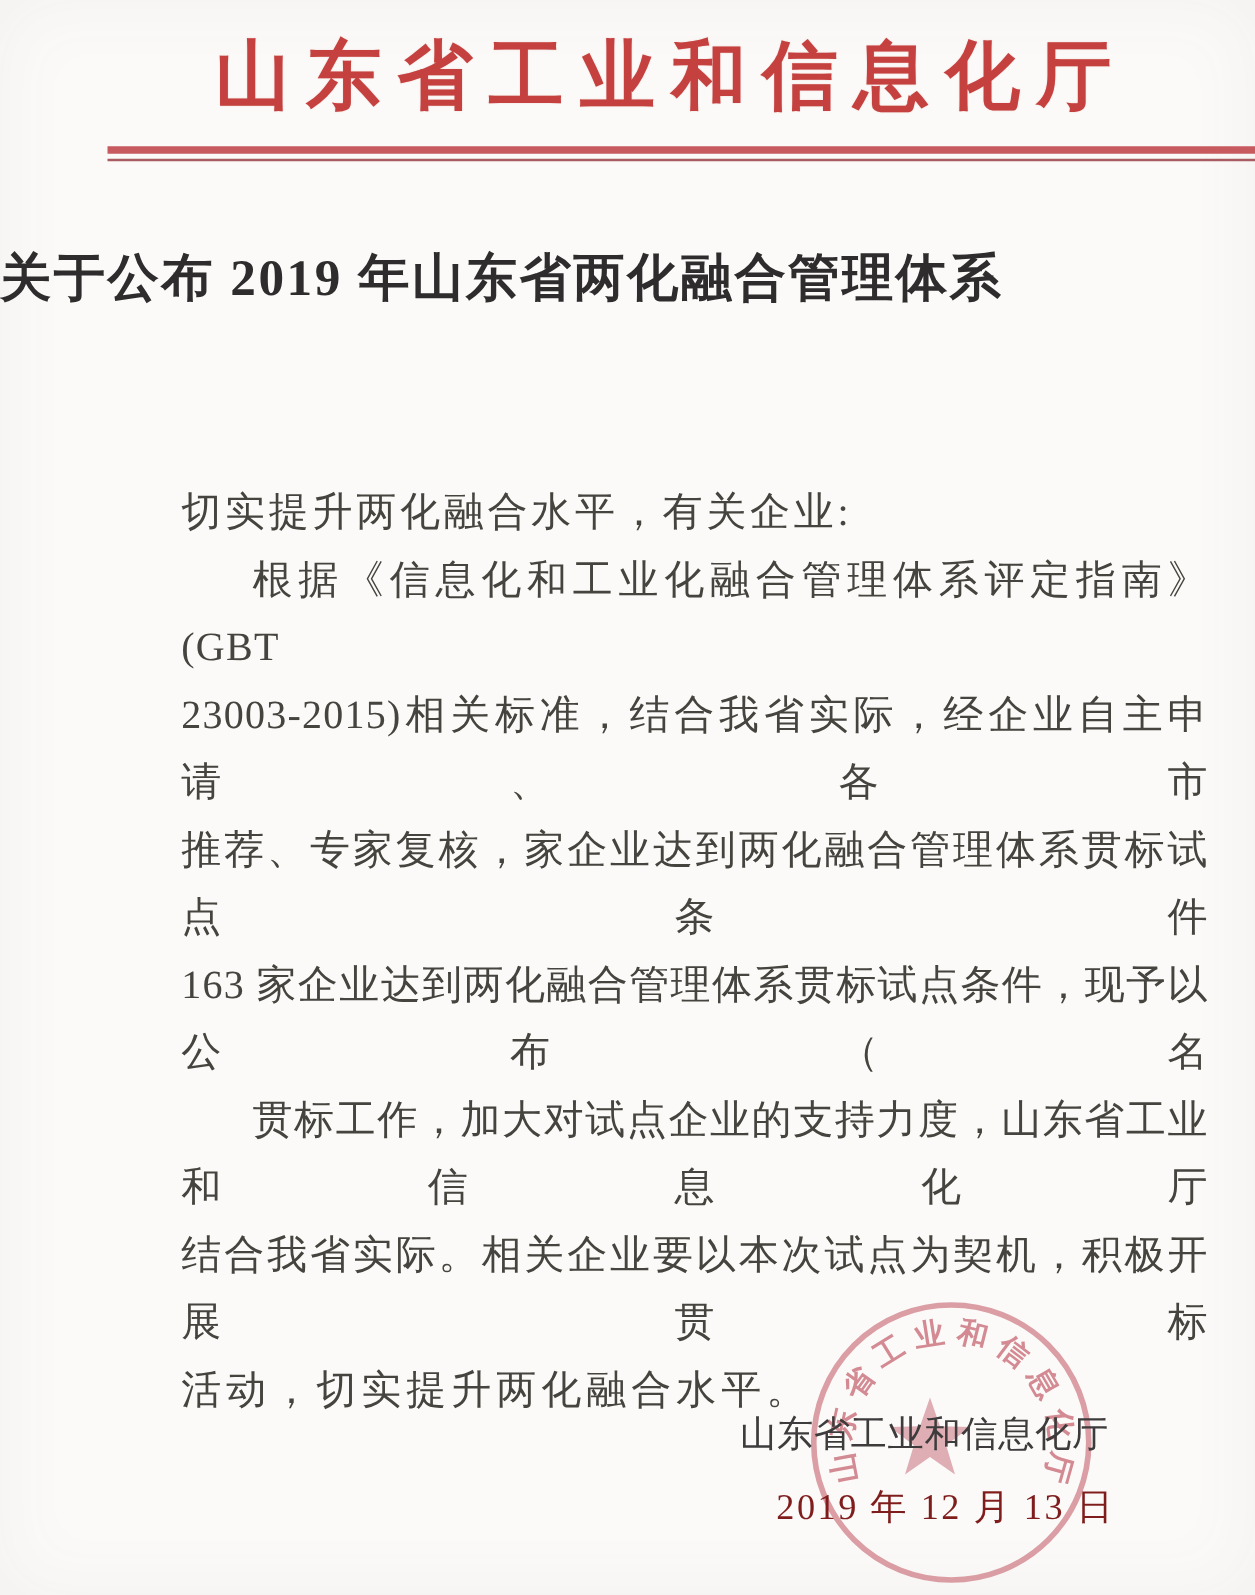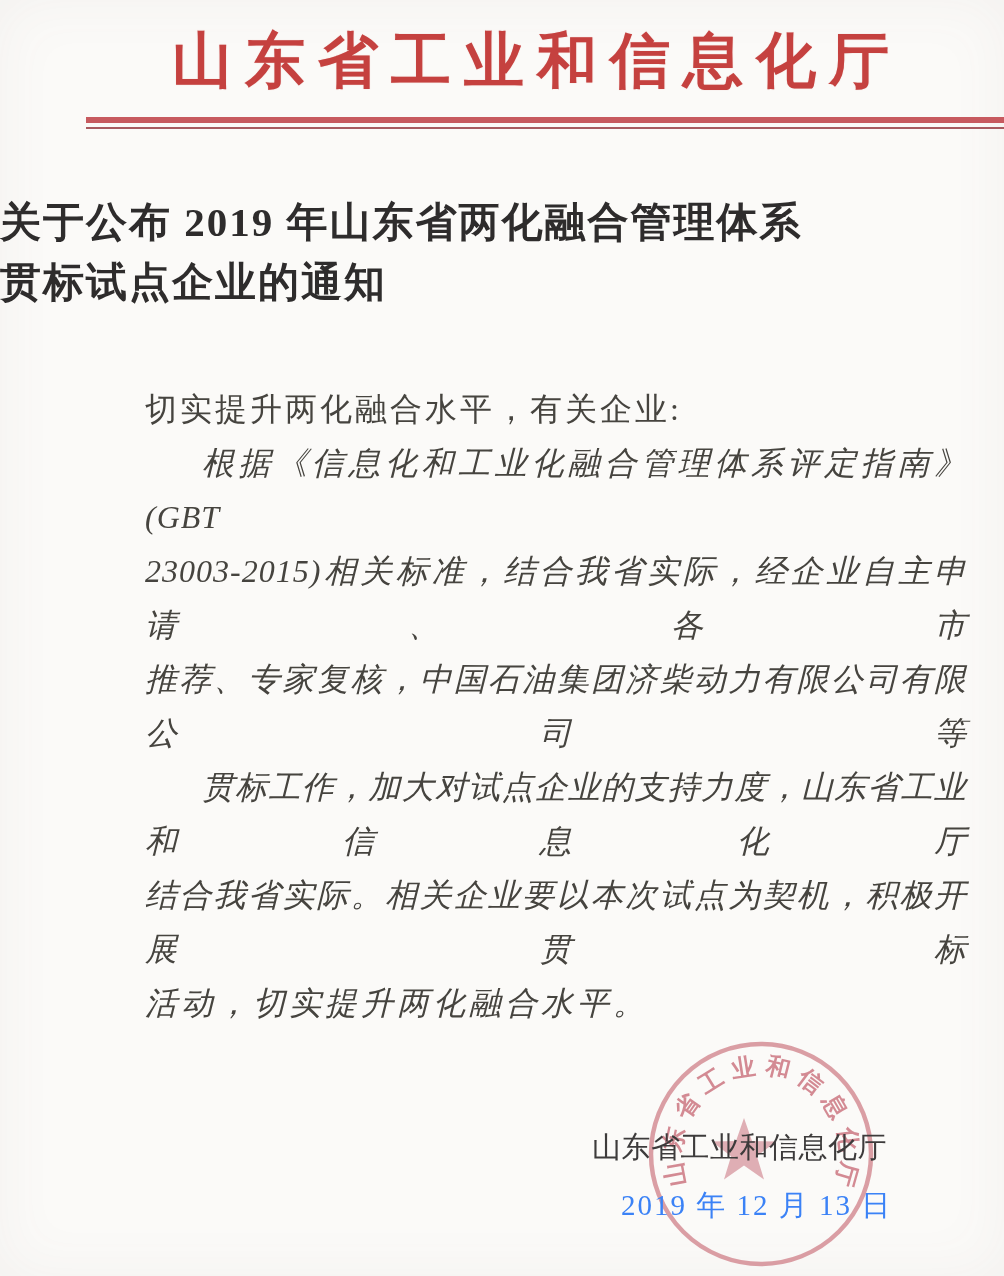--- a/index.html
+++ b/index.html
@@ -52,21 +52,20 @@
     margin: 0;
     letter-spacing: 3px;
     white-space: nowrap;
   }
   .para { margin: 0; }
   .para .line {
     text-align: justify;
     text-align-last: justify;
     -moz-text-align-last: justify;
     letter-spacing: 1px;
-    font-style: italic;
   }
   .para .line.last {
     text-align: left;
     text-align-last: auto;
     -moz-text-align-last: auto;
     letter-spacing: 4px;
   }
   .para .line:first-child { text-indent: 57px; }
 
   
@@ -87,48 +86,48 @@
   
   .signature {
     position: absolute; left: 592px; top: 1128px;
     font-size: 29px; letter-spacing: 0.5px;
     color: #3d3b3b;
     white-space: nowrap;
   }
   .sign-date {
     position: absolute; left: 621px; top: 1186px;
     font-size: 29px; letter-spacing: 2px;
-    color: #3b82f6;
+    color: #7f1d1d;
     white-space: nowrap;
   }
 </style>
 </head>
 <body>
 
 <div class="page">
 
   <h1 class="letterhead">山东省工业和信息化厅</h1>
 
   <div class="rule">
     <div class="rule-thick"></div>
     <div class="rule-thin"></div>
   </div>
 
   <div class="doc-title">
     <div>关于公布 2019 年山东省两化融合管理体系</div>
-    <div>贯标试点企业的通知</div>
   </div>
 
   <div class="body-text">
     <p class="salutation">切实提升两化融合水平，有关企业:</p>
 
     <div class="para">
         <div class="line">根据《信息化和工业化融合管理体系评定指南》(GBT</div>
         <div class="line">23003-2015)相关标准，结合我省实际，经企业自主申请、各市</div>
-        <div class="line">推荐、专家复核，中国石油集团济柴动力有限公司有限公司等</div>
+        <div class="line">推荐、专家复核，家企业达到两化融合管理体系贯标试点条件</div>
+        <div class="line">163 家企业达到两化融合管理体系贯标试点条件，现予以公布（名</div>
       </div>
 
     <div class="para">
         <div class="line">贯标工作，加大对试点企业的支持力度，山东省工业和信息化厅</div>
         <div class="line">结合我省实际。相关企业要以本次试点为契机，积极开展贯标</div>
         <div class="line last">活动，切实提升两化融合水平。</div>
       </div>
 
   </div>
 

